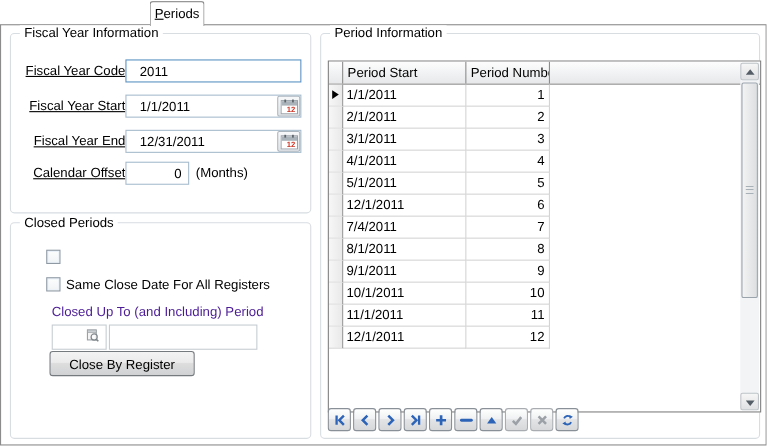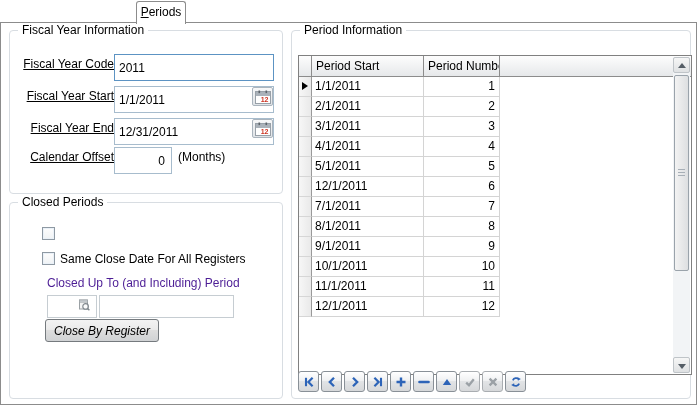--- a/index.html
+++ b/index.html
@@ -16,22 +16,22 @@
   .panel {
     position:absolute; left:0; top:22px; width:697px; height:383px;
     border:1px solid #8c8c8c; background:#fff;
   }
 
   .group { position:absolute; border:1px solid #d8dde2; border-radius:4px; background:#fff; }
   .group-caption { position:absolute; top:-8px; left:8px; background:#fff; padding:0 4px; white-space:nowrap; }
 
   .field-label { position:absolute; width:100px; text-align:right; line-height:21px; white-space:nowrap;text-decoration:underline; }
   .tb {
-    position:absolute; height:27px; border:1px solid #a7bccd; background:#fff;
-    font:12px "Liberation Sans", sans-serif; padding:1px 4px; outline:none;
+    position:absolute; height:21px; border:1px solid #a7bccd; background:#fff;
+    font:12px "Liberation Sans", sans-serif; padding:1px 12px; outline:none;
   }
   .tb.focus { border-color:#5c93c3; }
   .date-wrap { position:absolute; height:21px; }
   .date-wrap .tb { left:0; top:0; width:100%; padding-right:24px; }
   .cal-btn {
     position:absolute; right:1px; top:1px; width:21px; height:19px; padding:0;
     border:1px solid #aab4bd; border-radius:2px;
     background:linear-gradient(180deg,#f7f8f9,#dfe3e7);
     display:flex; align-items:center; justify-content:center; cursor:pointer;
   }
@@ -148,21 +148,21 @@
         <svg width="14" height="14" viewBox="0 0 14 14">
           <rect x="2.5" y="2" width="8" height="9" fill="#f4f4f4" stroke="#9aa0a4"></rect>
           <rect x="2.5" y="2" width="8" height="2.2" fill="#c9ced2" stroke="#9aa0a4" stroke-width="0.6"></rect>
           <circle cx="8.6" cy="8.4" r="2.8" fill="#ffffff" fill-opacity="0.6" stroke="#7e868c" stroke-width="1.1"></circle>
           <line x1="10.6" y1="10.5" x2="12.4" y2="12.3" stroke="#7e868c" stroke-width="1.4"></line>
         </svg>
       </button>
     </div>
     <input class="empty-tb" style="left: 89px; top: 92px;" value="">
 
-    <button class="btn" style="left:35px; top:116px; width:114px; height:23px;font-style:italic;">Close By Register</button>
+    <button class="btn" style="left:35px; top:116px; width:132px; height:23px;">Close By Register</button>
   </div>
 
   <div class="group" style="left:290px; top:7px; width:400px; height:369px;">
     <span class="group-caption">Period Information</span>
 
     <div class="grid" style="left:6px; top:24px; width:394px; height:320px;">
       <div class="g-header">
         <div class="g-h-sel"></div>
         <div class="g-h-cell w-start">Period Start</div>
         <div class="g-h-cell w-num">Period Number</div>
@@ -195,21 +195,21 @@
             <div class="g-cell w-start">5/1/2011</div>
             <div class="g-cell w-num num">5</div>
           </div>
           <div class="g-row">
             <div class="g-sel"></div>
             <div class="g-cell w-start">12/1/2011</div>
             <div class="g-cell w-num num">6</div>
           </div>
           <div class="g-row">
             <div class="g-sel"></div>
-            <div class="g-cell w-start">7/1/2011</div>
+            <div class="g-cell w-start">7/4/2011</div>
             <div class="g-cell w-num num">7</div>
           </div>
           <div class="g-row">
             <div class="g-sel"></div>
             <div class="g-cell w-start">8/1/2011</div>
             <div class="g-cell w-num num">8</div>
           </div>
           <div class="g-row">
             <div class="g-sel"></div>
             <div class="g-cell w-start">9/1/2011</div>

